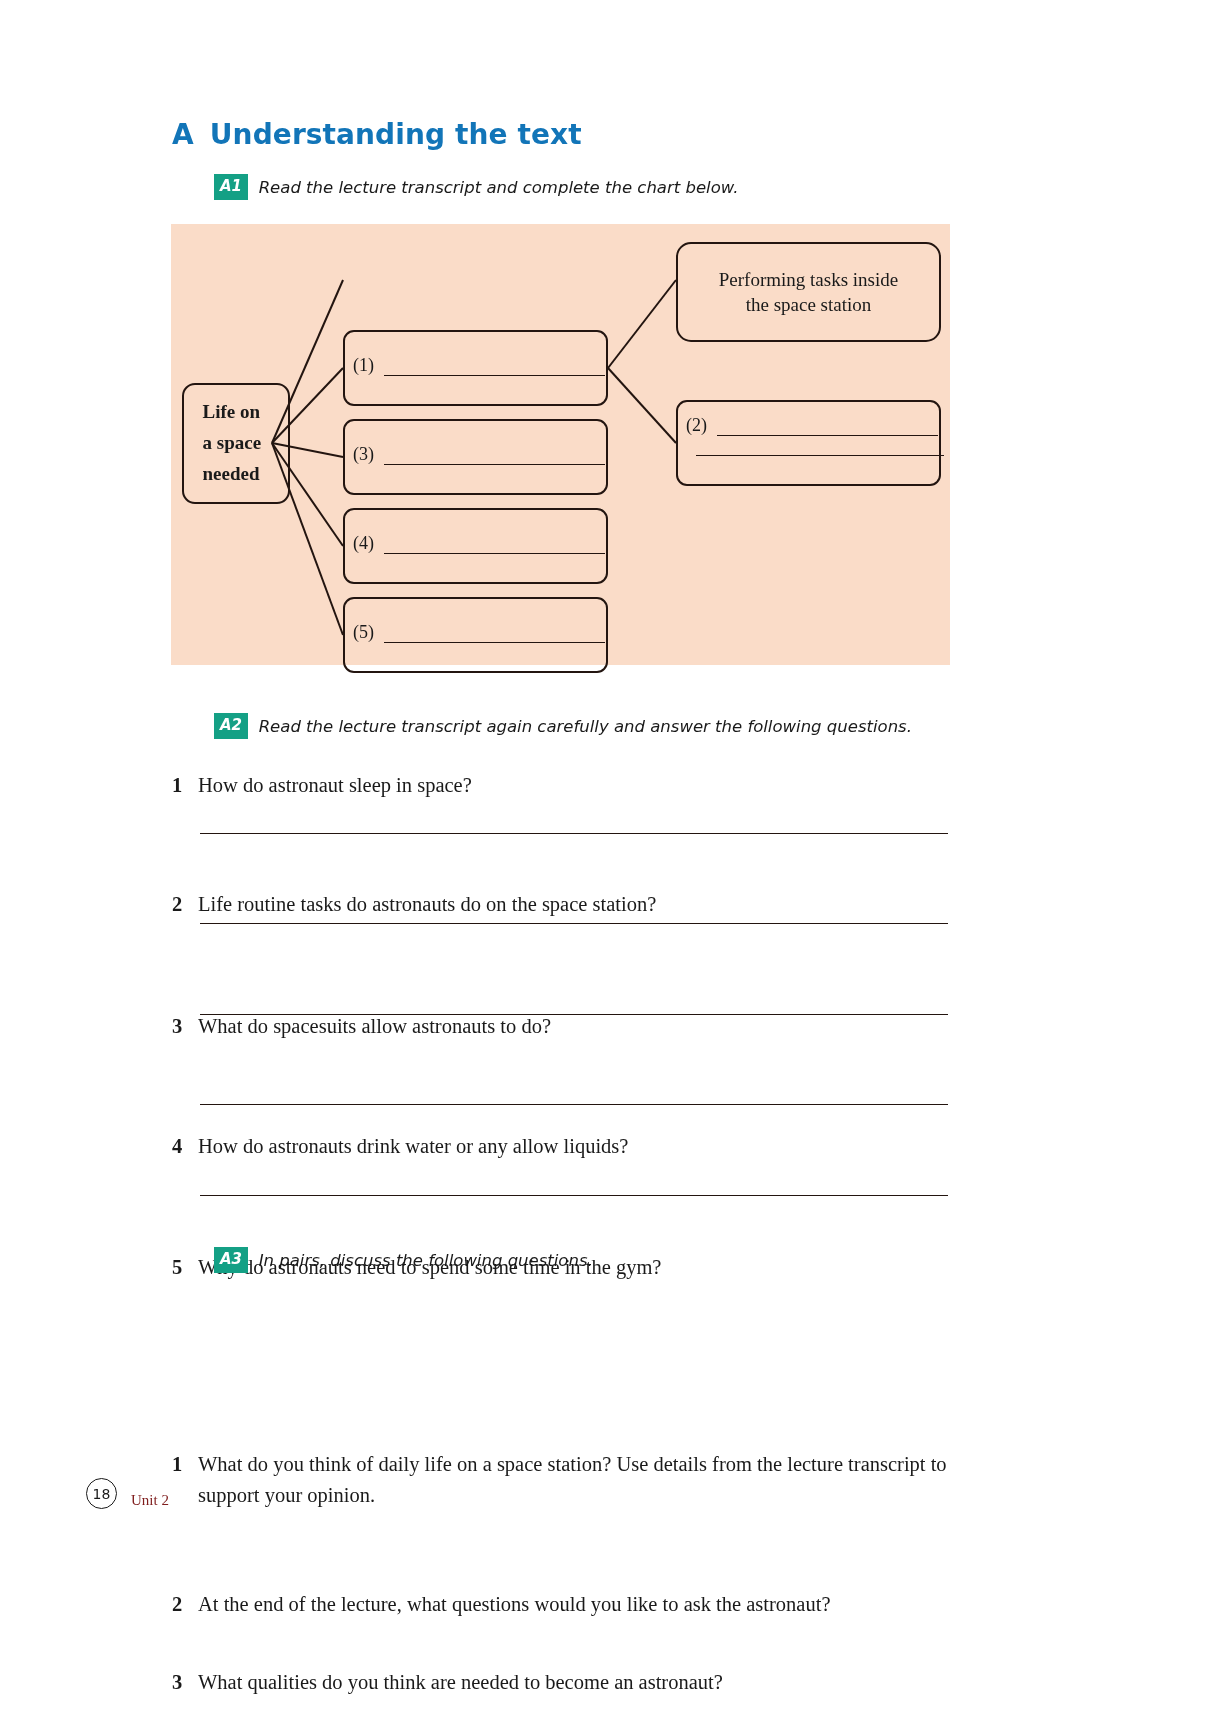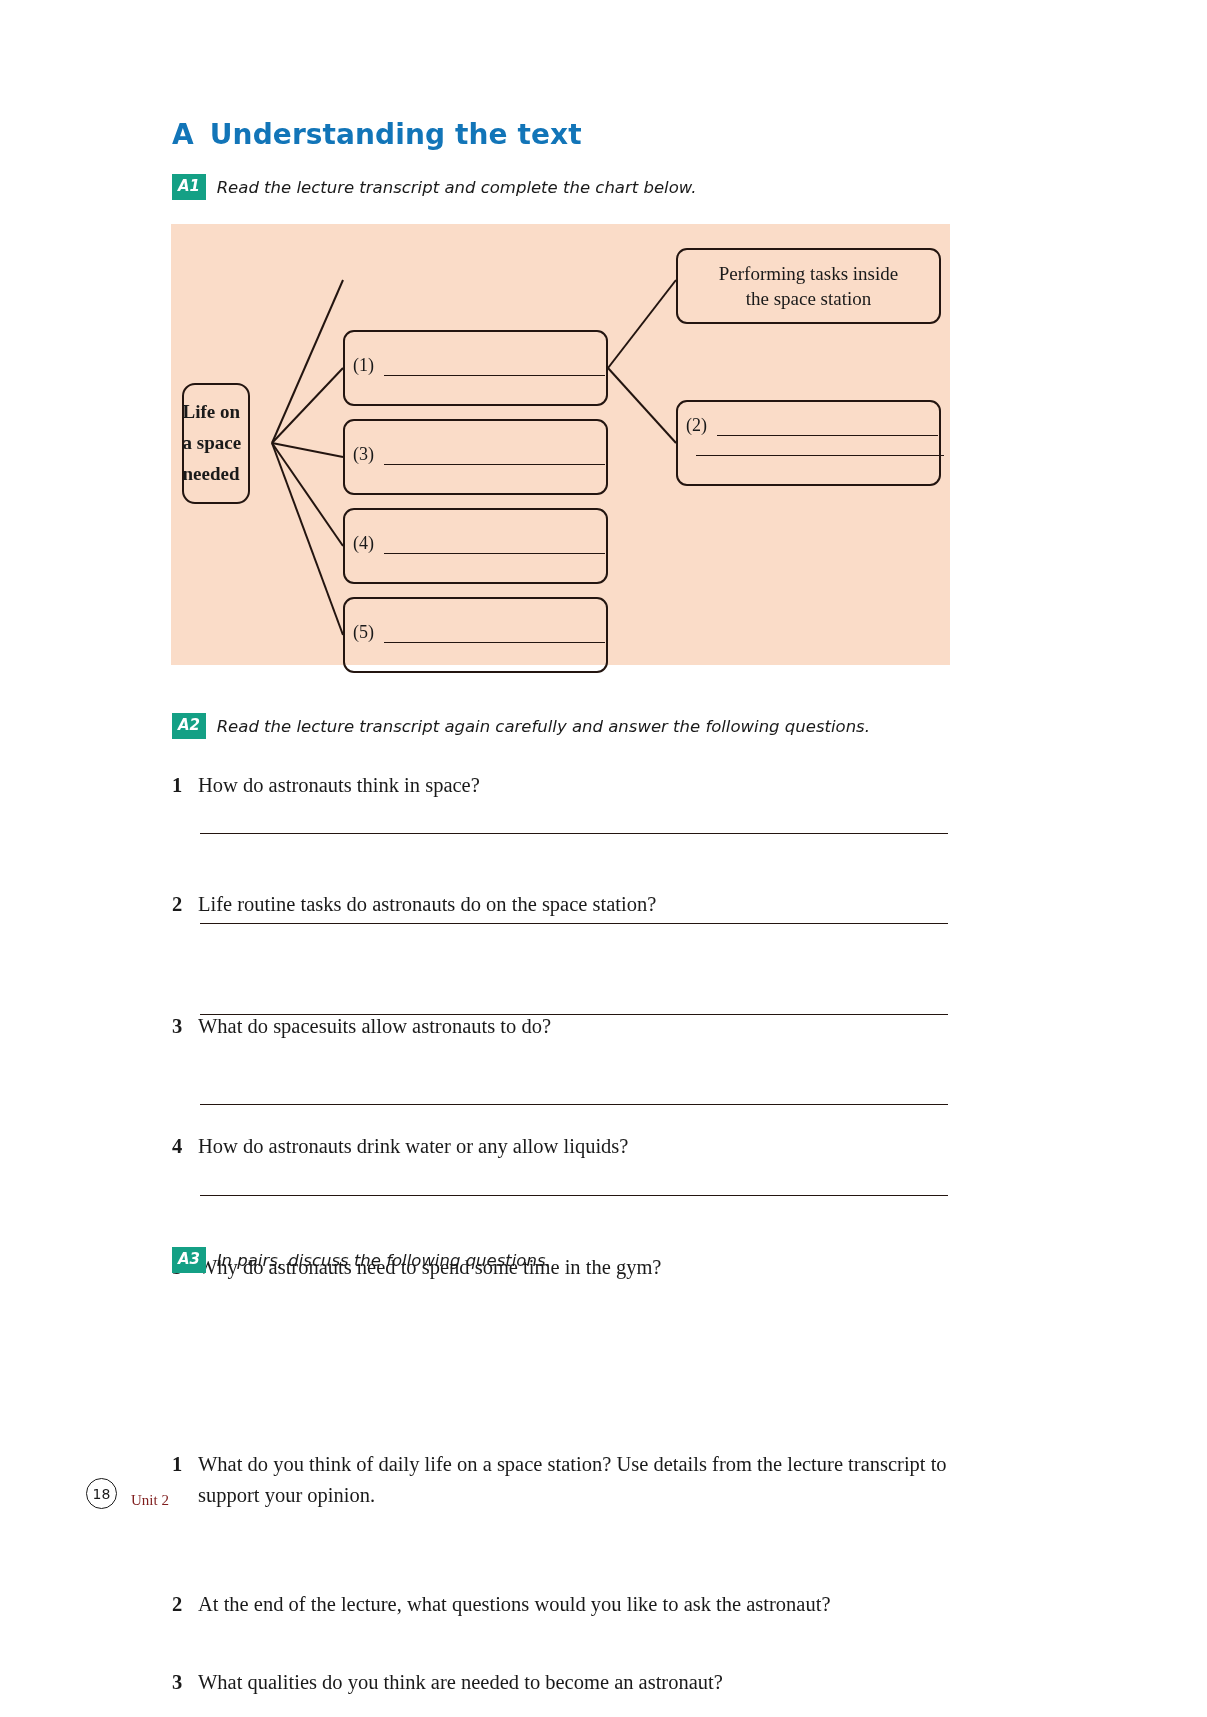--- a/index.html
+++ b/index.html
@@ -52,20 +52,21 @@
     color: #ffffff;
     font-family: "DejaVu Sans", sans-serif;
     font-weight: bold;
     font-style: italic;
     font-size: 15px;
     line-height: 1;
     padding: 5px 6px 6px 6px;
     min-width: 17px;
     text-align: center;
     letter-spacing: -0.2px;
+    margin-left: 42px;
   }
   .task-text {
     font-family: "DejaVu Sans", sans-serif;
     font-style: italic;
     font-size: 16.5px;
     color: #1a1a1a;
     white-space: nowrap;
     text-align: right;
   }
 
@@ -91,21 +92,21 @@
   .node-box {
     position: absolute;
     border: 2px solid #231510;
     border-radius: 11px;
     background: transparent;
     box-sizing: border-box;
   }
   .node-center {
     left: 11px;
     top: 159px;
-    width: 68px;
+    width: 108px;
     height: 121px;
     display: flex;
     flex-direction: column;
     justify-content: center;
     align-items: center;
     font-weight: bold;
     font-size: 19px;
     line-height: 1.62;
     border-radius: 13px;
   }
@@ -113,21 +114,21 @@
 
   .node-plain {
     display: flex;
     align-items: center;
     justify-content: center;
     font-size: 19px;
     line-height: 1.32;
     text-align: center;
   }
   #node-sleeping { left: 172px; top: 18px; width: 265px; height: 76px; }
-  #node-performing { left: 505px; top: 24px; width: 265px; height: 76px; }
+  #node-performing { left: 505px; top: 18px; width: 265px; height: 100px; border-radius: 15px; }
 
   .node-blank {
     padding: 0;
   }
   #node-1 { left: 172px; top: 106px; width: 265px; height: 76px; }
   #node-3 { left: 172px; top: 195px; width: 265px; height: 76px; }
   #node-4 { left: 172px; top: 284px; width: 265px; height: 76px; }
   #node-5 { left: 172px; top: 373px; width: 265px; height: 76px; }
   #node-2 { left: 505px; top: 176px; width: 265px; height: 86px; }
 
@@ -312,21 +313,21 @@
     </div>
   </div>
 
   <div class="task-row" id="task-a2">
     <span class="task-badge">A2</span>
     <span class="task-text">Read the lecture transcript again carefully and answer the following questions.</span>
   </div>
 
   <div class="qlist q-item" id="a2-q1">
     <span class="q-num">1</span>
-    <span class="q-text">How do astronauts think in space?</span>
+    <span class="q-text">How do astronaut sleep in space?</span>
   </div>
   <div class="answer-rule" id="rule-1"></div>
 
   <div class="qlist q-item" id="a2-q2">
     <span class="q-num">2</span>
     <span class="q-text">Life routine tasks do astronauts do on the space station?</span>
   </div>
   <div class="answer-rule" id="rule-2"></div>
 
   <div class="qlist q-item" id="a2-q3">

